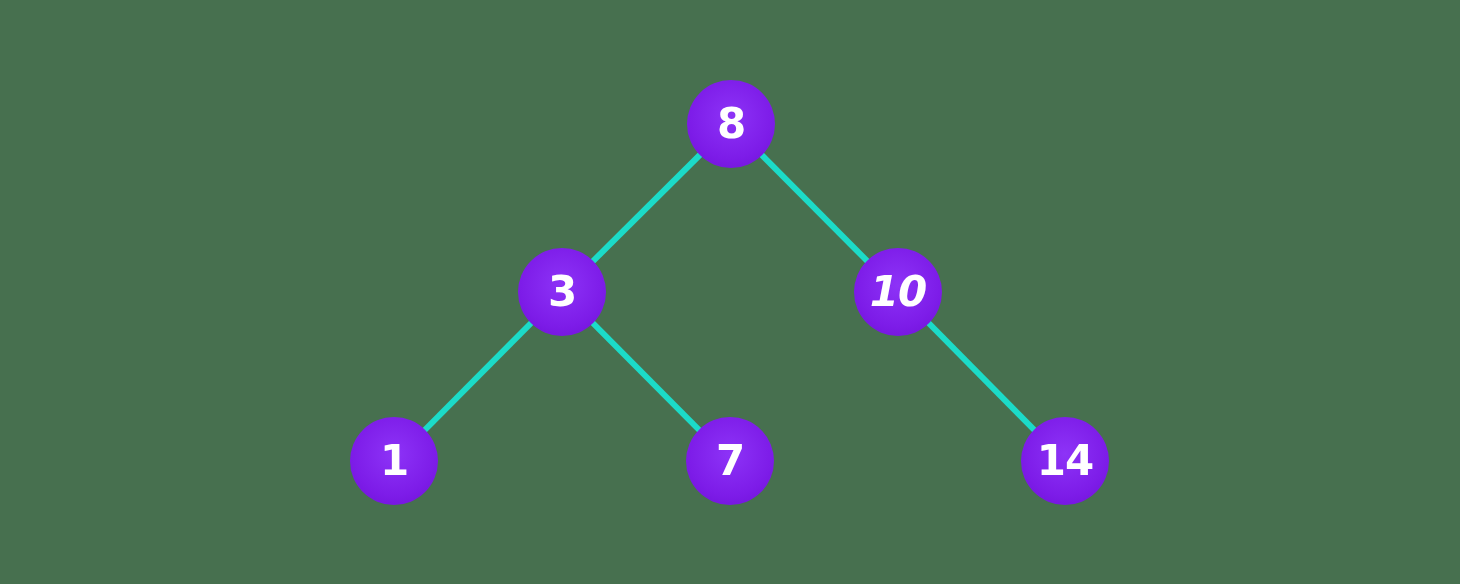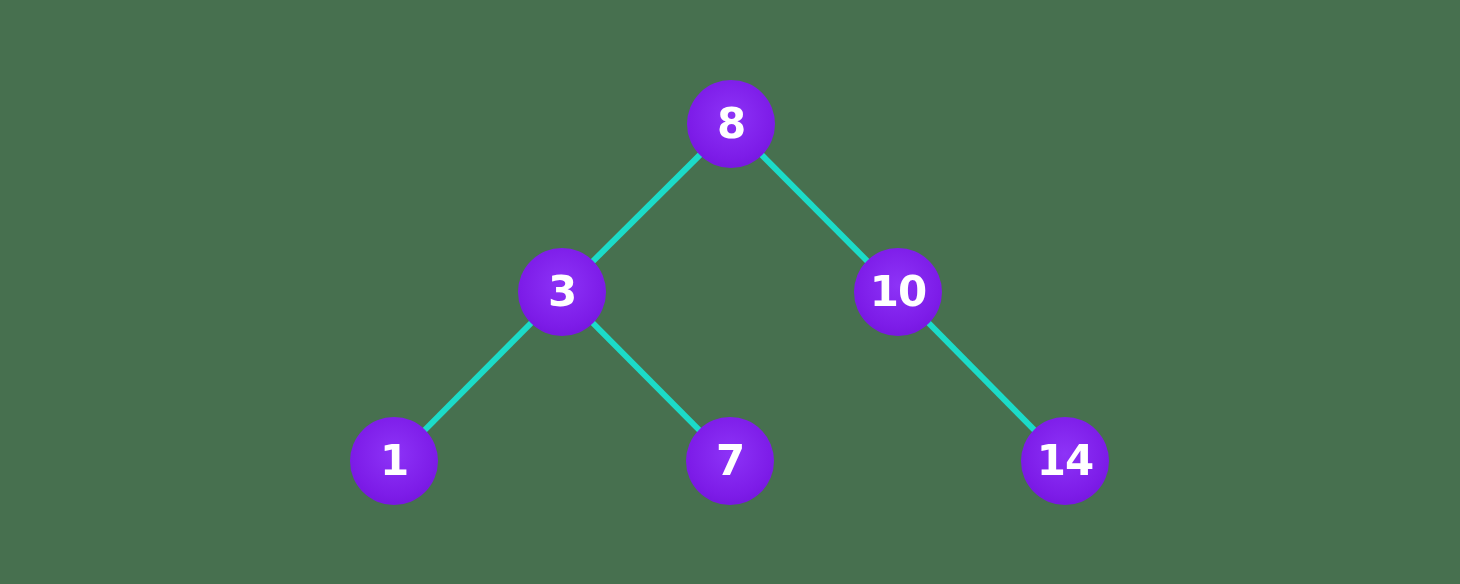--- a/index.html
+++ b/index.html
@@ -61,21 +61,21 @@
       <line x1="898" y1="292" x2="1065" y2="461" stroke="#1CDBC8" stroke-width="6"></line>
     </svg>
   <div class="nodes-layer">
       <div class="node" style="left: 687px; top: 80px; width: 88px; height: 88px; background: radial-gradient(circle at 50% 42%, rgb(141, 51, 247) 0%, rgb(125, 28, 232) 62%, rgb(109, 16, 212) 100%);">
         <span style="color: rgb(255, 255, 255);">8</span>
       </div>
       <div class="node" style="left: 518px; top: 248px; width: 88px; height: 88px; background: radial-gradient(circle at 50% 42%, rgb(141, 51, 247) 0%, rgb(125, 28, 232) 62%, rgb(109, 16, 212) 100%);">
         <span style="color: rgb(255, 255, 255);">3</span>
       </div>
       <div class="node" style="left: 854px; top: 248px; width: 88px; height: 88px; background: radial-gradient(circle at 50% 42%, rgb(141, 51, 247) 0%, rgb(125, 28, 232) 62%, rgb(109, 16, 212) 100%);">
-        <span style="color: rgb(255, 255, 255);">10</span>
+        <span style="color: rgb(255, 255, 255); font-style: italic;">10</span>
       </div>
       <div class="node" style="left: 350px; top: 417px; width: 88px; height: 88px; background: radial-gradient(circle at 50% 42%, rgb(141, 51, 247) 0%, rgb(125, 28, 232) 62%, rgb(109, 16, 212) 100%);">
         <span style="color: rgb(255, 255, 255);">1</span>
       </div>
       <div class="node" style="left: 686px; top: 417px; width: 88px; height: 88px; background: radial-gradient(circle at 50% 42%, rgb(141, 51, 247) 0%, rgb(125, 28, 232) 62%, rgb(109, 16, 212) 100%);">
         <span style="color: rgb(255, 255, 255);">7</span>
       </div>
       <div class="node" style="left: 1021px; top: 417px; width: 88px; height: 88px; background: radial-gradient(circle at 50% 42%, rgb(141, 51, 247) 0%, rgb(125, 28, 232) 62%, rgb(109, 16, 212) 100%); align-items: center;">
         <span style="color: rgb(255, 255, 255);">14</span>
       </div>

